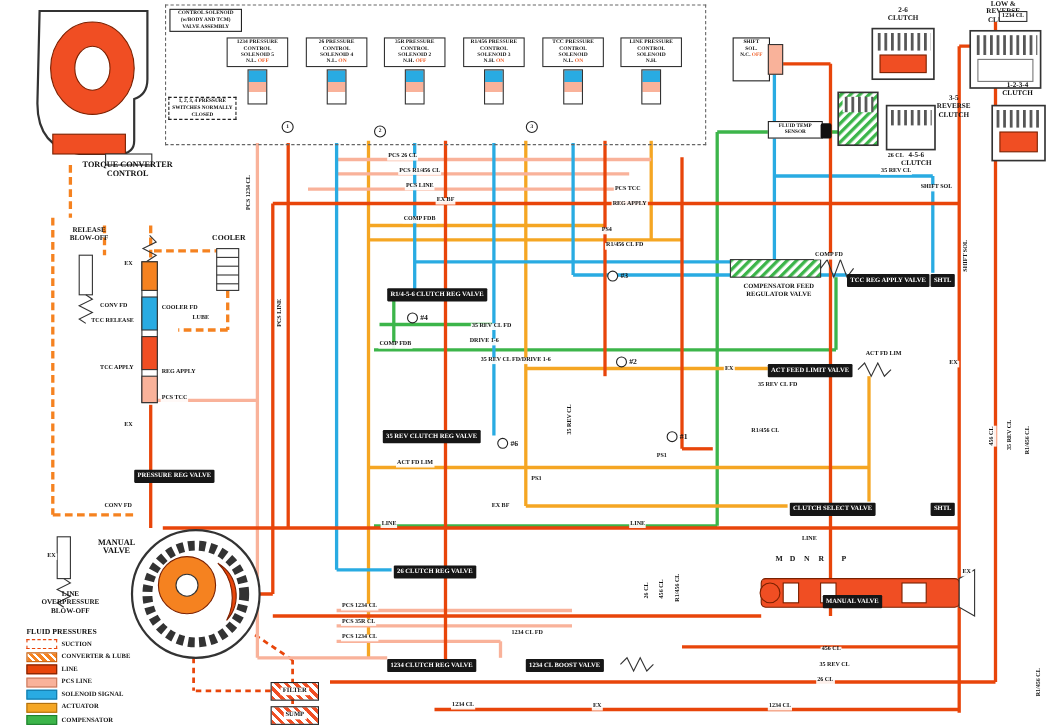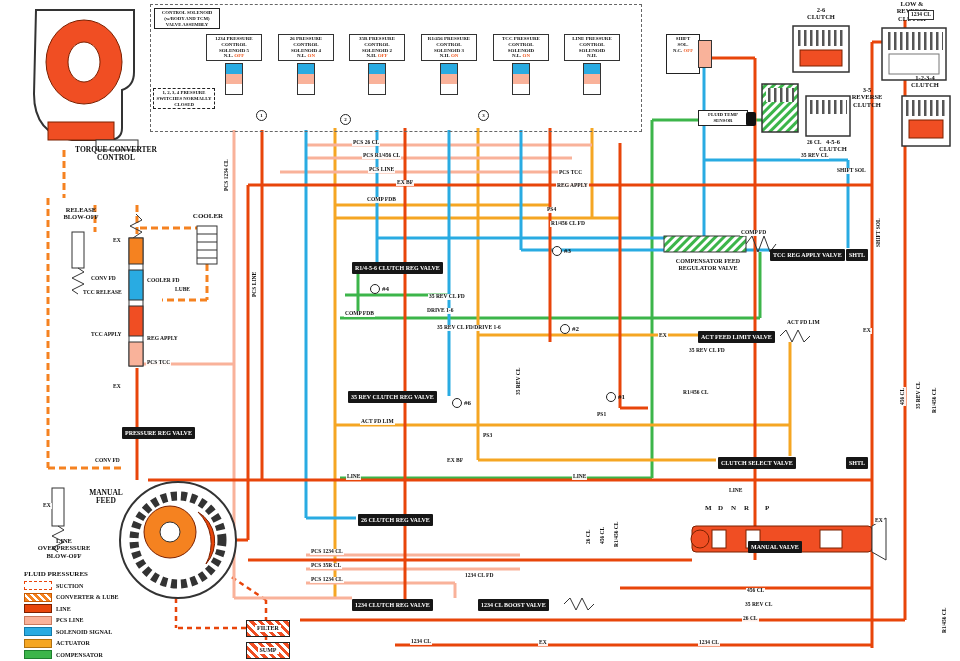--- a/index.html
+++ b/index.html
@@ -333,21 +333,21 @@
   <div class="titleblk t65" style="left:898px;top:74px;width:54px">
     <span>1-2-3-4</span><br><span>CLUTCH</span></div>
 
   <div class="titleblk t75" style="left:64px;top:146px;width:104px">
     <span>TORQUE CONVERTER</span><br><span>CONTROL</span></div>
   <div class="titleblk t65" style="left:50px;top:206px;width:62px">
     <span>RELEASE</span><br><span>BLOW-OFF</span></div>
   <div class="titleblk t70" style="left:186px;top:213px;width:44px">
     <span>COOLER</span></div>
   <div class="titleblk t75" style="left:84px;top:489px;width:44px">
-    <span>MANUAL</span><br><span>FEED</span></div>
+    <span>MANUAL</span><br><span>VALVE</span></div>
   <div class="titleblk t65" style="left:20px;top:537px;width:88px">
     <span>LINE</span><br><span>OVERPRESSURE</span><br><span>BLOW-OFF</span></div>
 
   <div class="vbar" style="left:352px;top:262px">R1/4-5-6 CLUTCH REG VALVE</div>
   <div class="vbar" style="left:348px;top:391px">35 REV CLUTCH REG VALVE</div>
   <div class="vbar" style="left:358px;top:514px">26 CLUTCH REG VALVE</div>
   <div class="vbar" style="left:352px;top:599px">1234 CLUTCH REG VALVE</div>
   <div class="vbar" style="left:478px;top:599px">1234 CL BOOST VALVE</div>
   <div class="vbar" style="left:122px;top:427px">PRESSURE REG VALVE</div>
   <div class="vbar" style="left:770px;top:249px">TCC REG APPLY VALVE</div>

